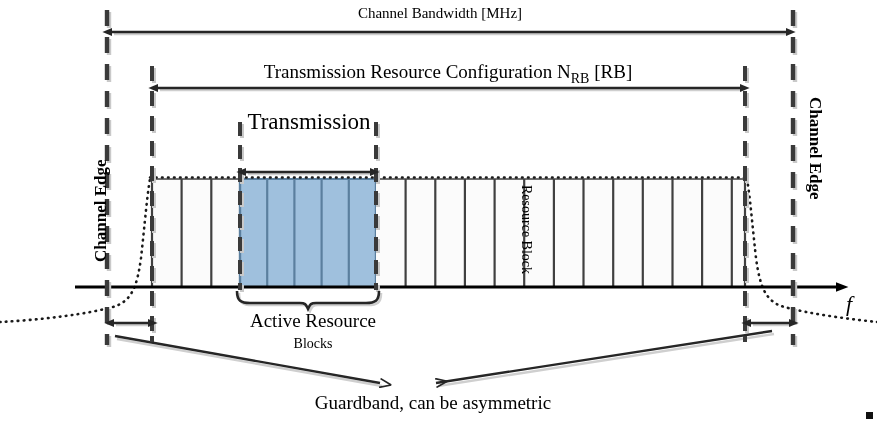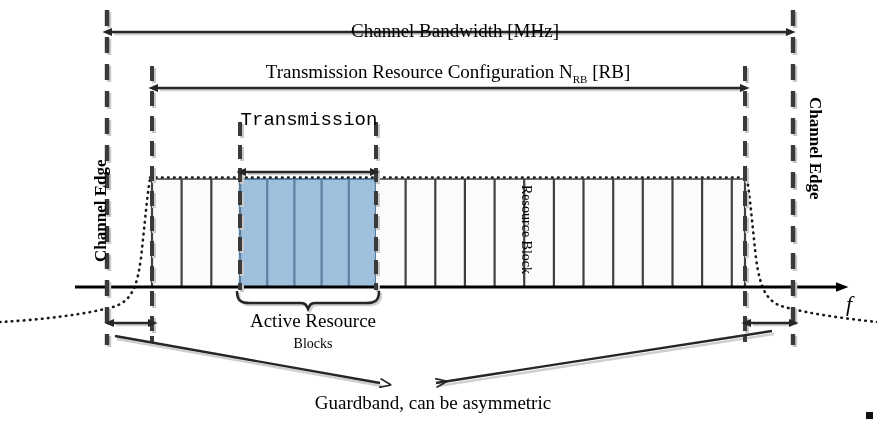--- a/index.html
+++ b/index.html
@@ -3,21 +3,21 @@
 <meta charset="utf-8">
 <style>
   html,body{margin:0;padding:0;background:#ffffff;}
   body{font-family:"Liberation Serif", serif;}
   #stage{position:relative;width:877px;height:424px;background:#fff;overflow:hidden;}
   .lbl{position:absolute;color:#000;white-space:nowrap;line-height:1.08;}
   .lbl.c{text-align:center;}
   .vrot-ccw{transform-origin:0 0;transform:rotate(-90deg);}
   .vrot-cw{transform-origin:0 0;transform:rotate(90deg);}
   svg{position:absolute;left:0;top:0;}
-  .sub{font-size:11px;vertical-align:sub;margin-top:47px;}
+  .sub{font-size:14px;vertical-align:sub;margin-top:47px;}
   .ital{font-family:"Liberation Serif", serif;font-style:italic;}
 </style>
 </head>
 <body>
 
 <div id="stage">
 
   <svg id="art" width="877" height="424">
     <defs>
       <marker id="ahL" markerWidth="11" markerHeight="9" refX="10" refY="4.5" orient="auto" markerUnits="userSpaceOnUse">
@@ -146,27 +146,27 @@
     <g stroke="#3a3a3a" stroke-width="4">
       <line x1="107" y1="338" x2="107" y2="344"></line>
       <line x1="152" y1="336" x2="152" y2="342"></line>
       <line x1="745" y1="336" x2="745" y2="342"></line>
       <line x1="793" y1="338" x2="793" y2="344"></line>
     </g>
 
     <rect x="866" y="412" width="7" height="7" fill="#111"></rect>
   </svg>
 
-  <div class="lbl c" style="left:335px;top:5px;width:240px;font-size:19px;margin-top:16px;">Channel Bandwidth [MHz]</div>
+  <div class="lbl c" style="left:320px;top:5px;width:240px;font-size:15px;">Channel Bandwidth [MHz]</div>
 
   <div class="lbl c" style="left:248px;top:62px;width:400px;font-size:19px;">
     <span>Transmission Resource Configuration N</span><span class="sub">RB</span><span> [RB]</span>
   </div>
 
-  <div class="lbl c" style="left:233px;top:110px;width:152px;font-size:19px;font-family:Liberation Mono, monospace;">Transmission</div>
+  <div class="lbl c" style="left:233px;top:110px;width:152px;font-size:23px;">Transmission</div>
 
   <div class="lbl vrot-ccw" style="left:92px;top:262px;font-size:17px;font-weight:bold;">Channel Edge</div>
 
   <div class="lbl vrot-cw" style="left:824px;top:97px;font-size:17px;font-weight:bold;">Channel Edge</div>
 
   <div class="lbl vrot-cw" style="left:534px;top:185px;font-size:14px;">Resource Block</div>
 
   <div class="lbl c" style="left:228px;top:311px;width:170px;font-size:19px;">Active Resource</div>
   <div class="lbl c" style="left:228px;top:336px;width:170px;font-size:14px;">Blocks</div>
 

